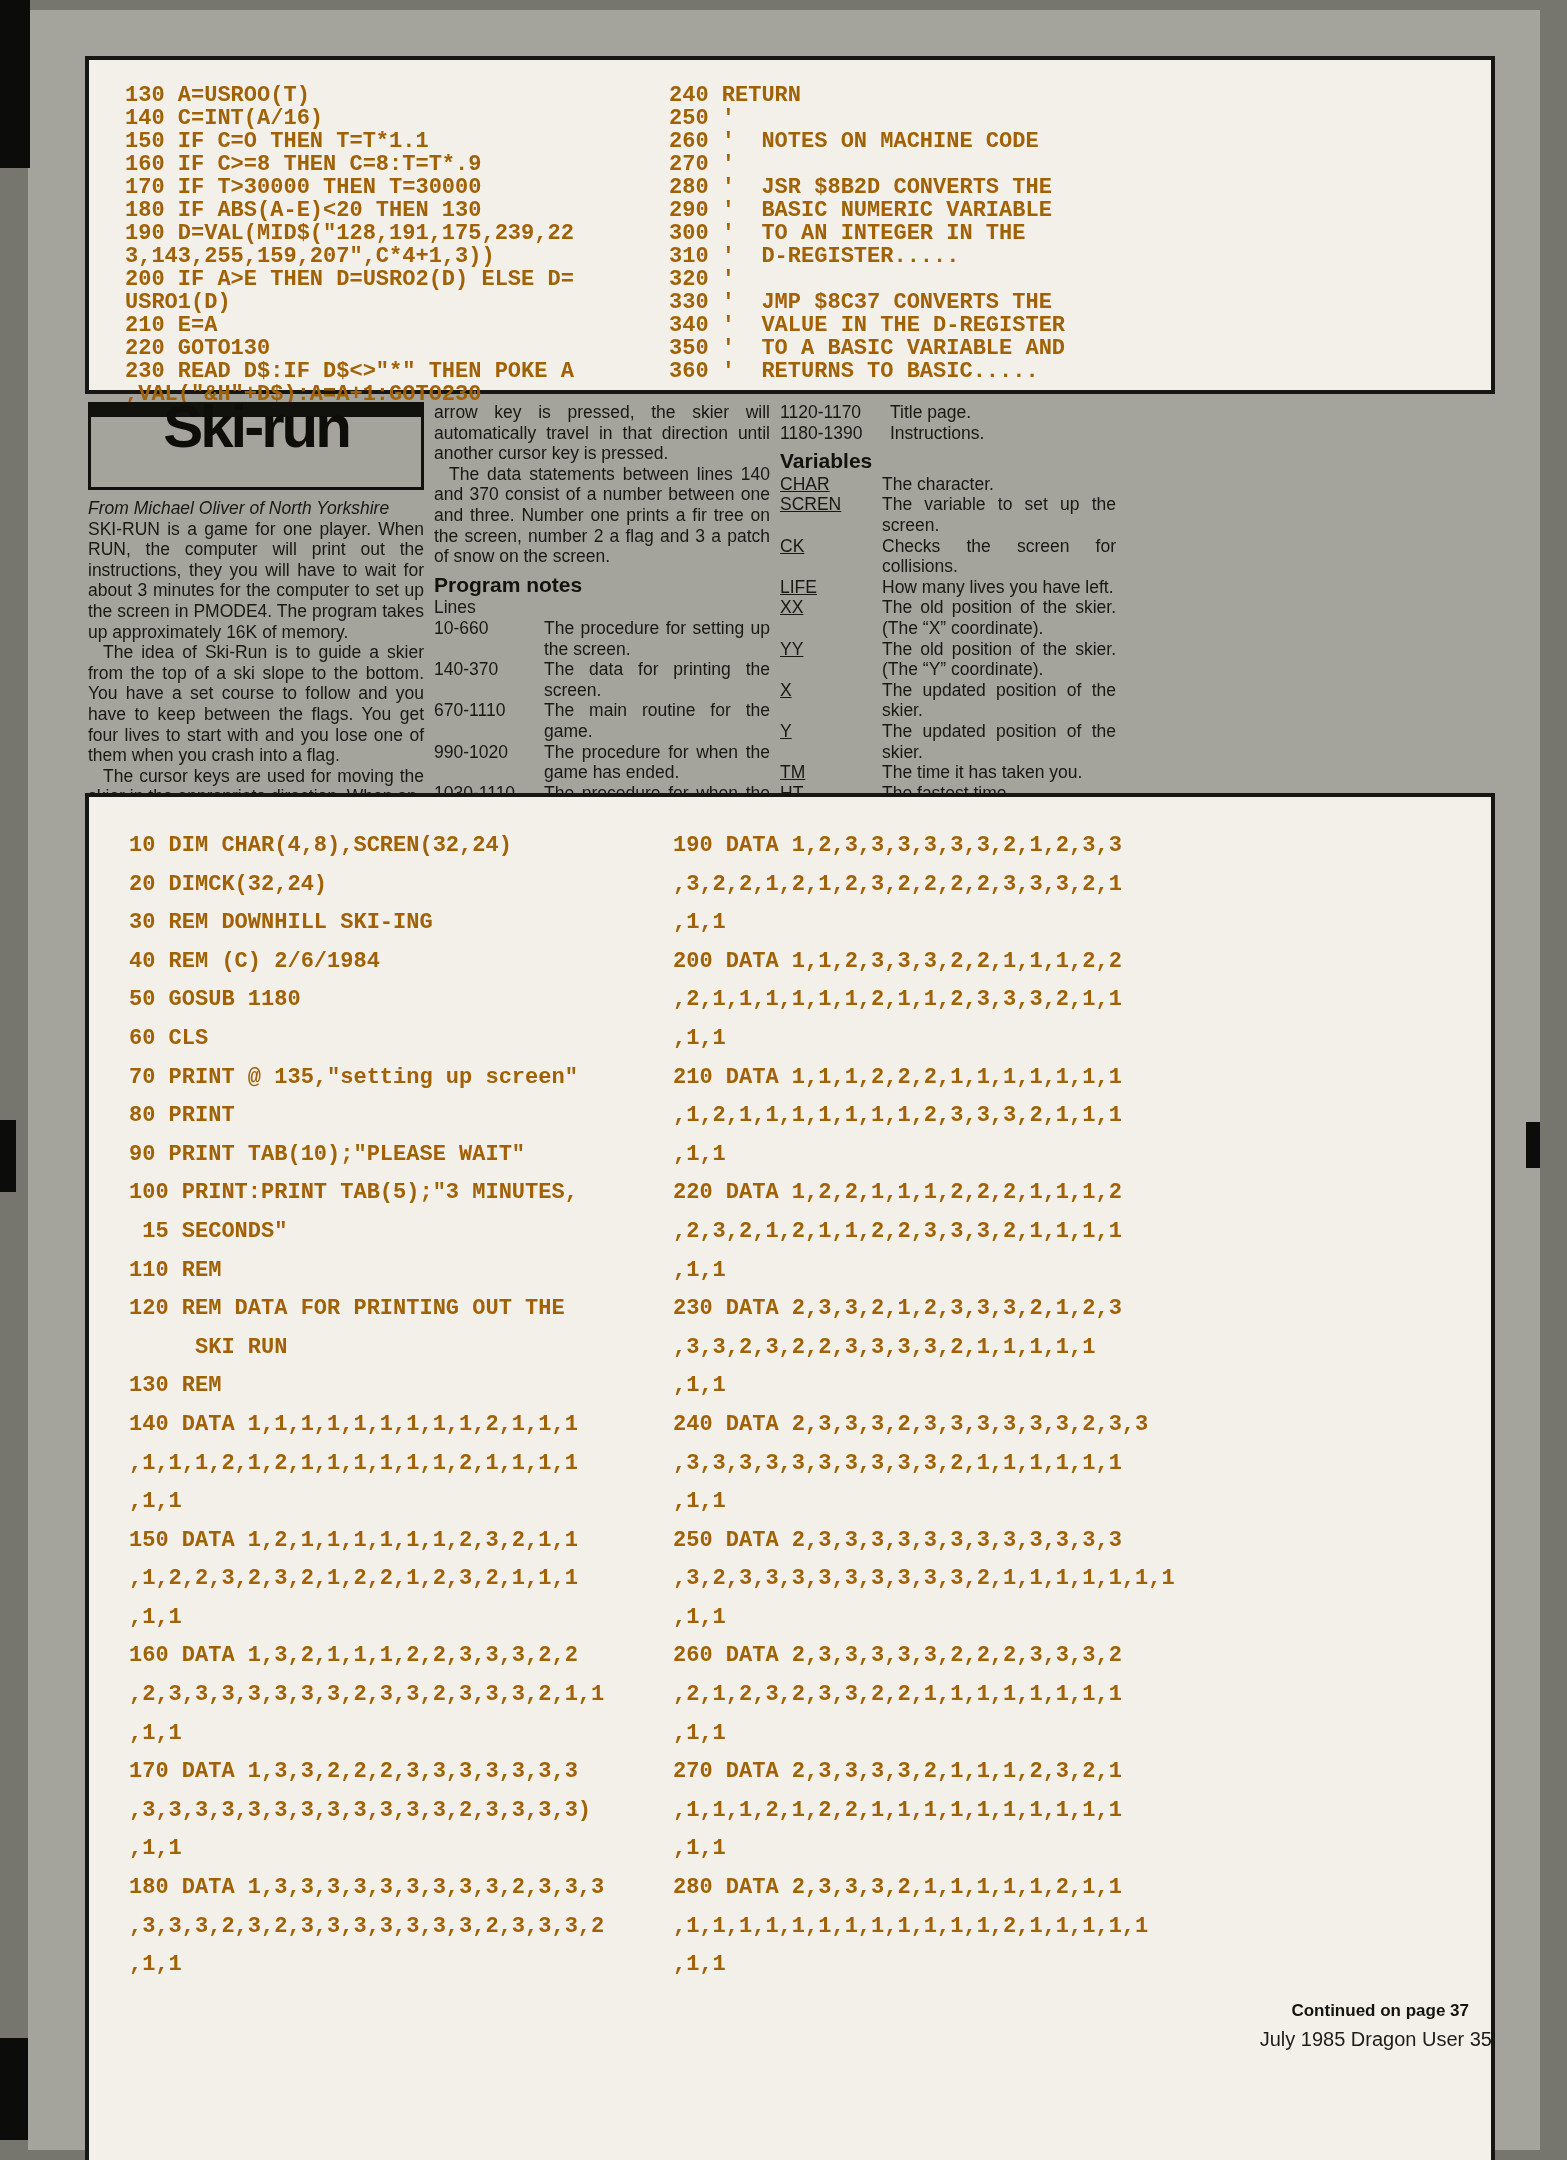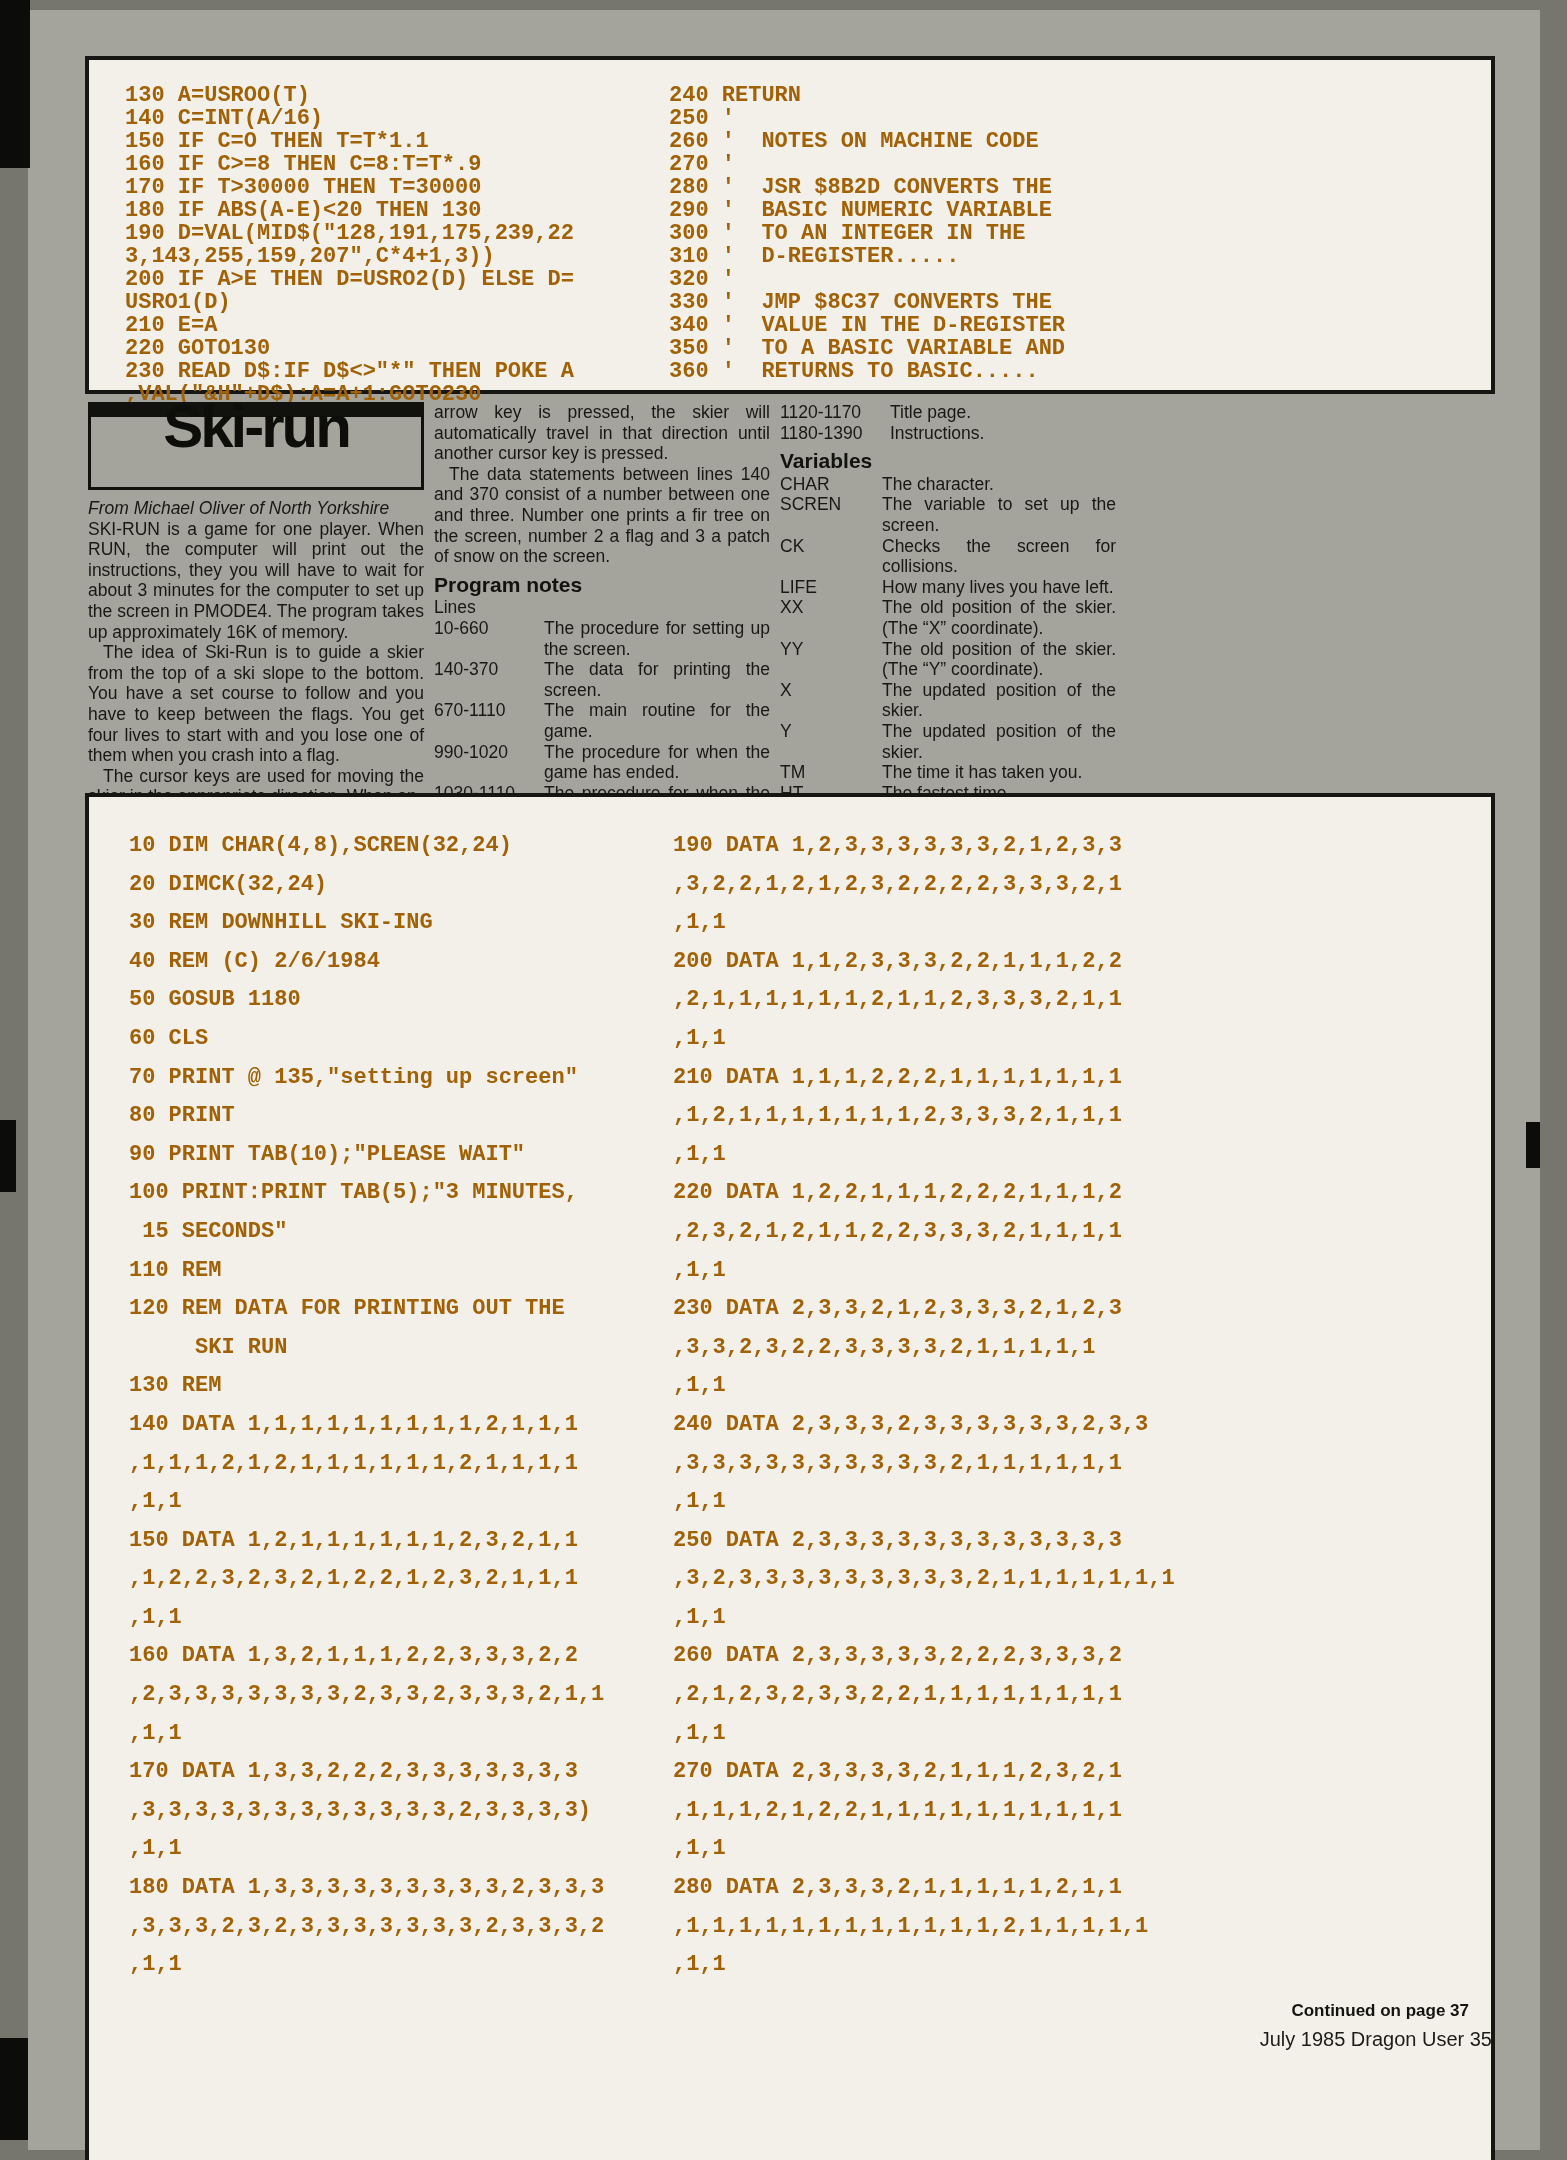--- a/index.html
+++ b/index.html
@@ -96,21 +96,21 @@
     font-size: 21px;
     font-weight: bold;
     color: #12120e;
   }
   .lines-label { margin: 0 0 2px 0; }
 
   .notes-table .note-row { display: flex; }
   .note-range { flex: 0 0 110px; }
   .note-desc { flex: 1; text-align: justify; }
 
-  .vars-table .note-range { flex: 0 0 102px; }
+  .vars-table .note-range { flex: 0 0 102px; text-decoration: underline; }
 
   
   .page-footer {
     position: absolute;
     right: 48px;
     top: 2018px;
     font-size: 20px;
     color: #1c1c18;
   }
 </style>

